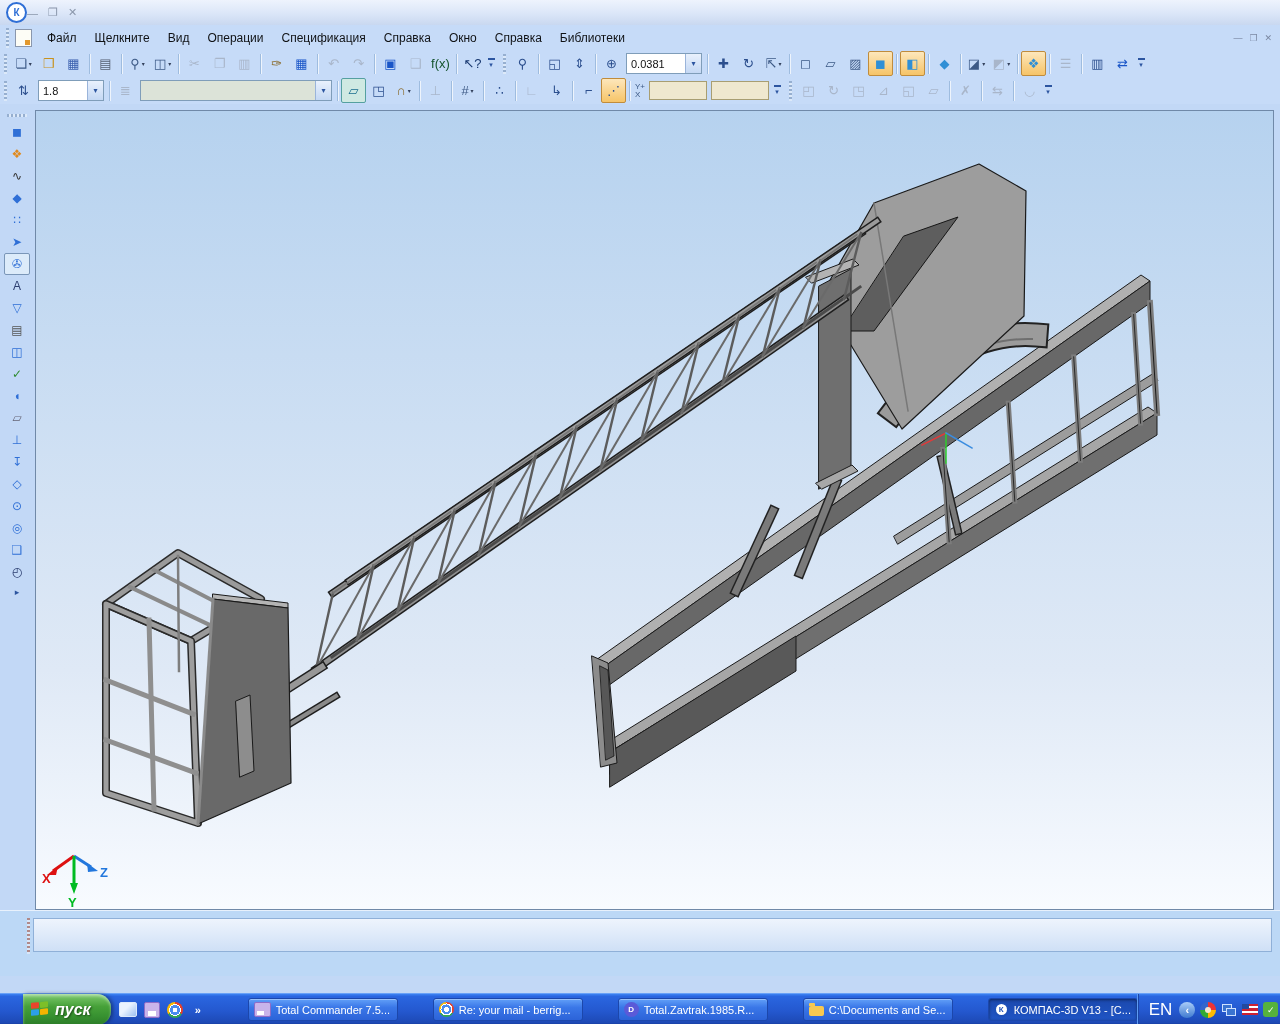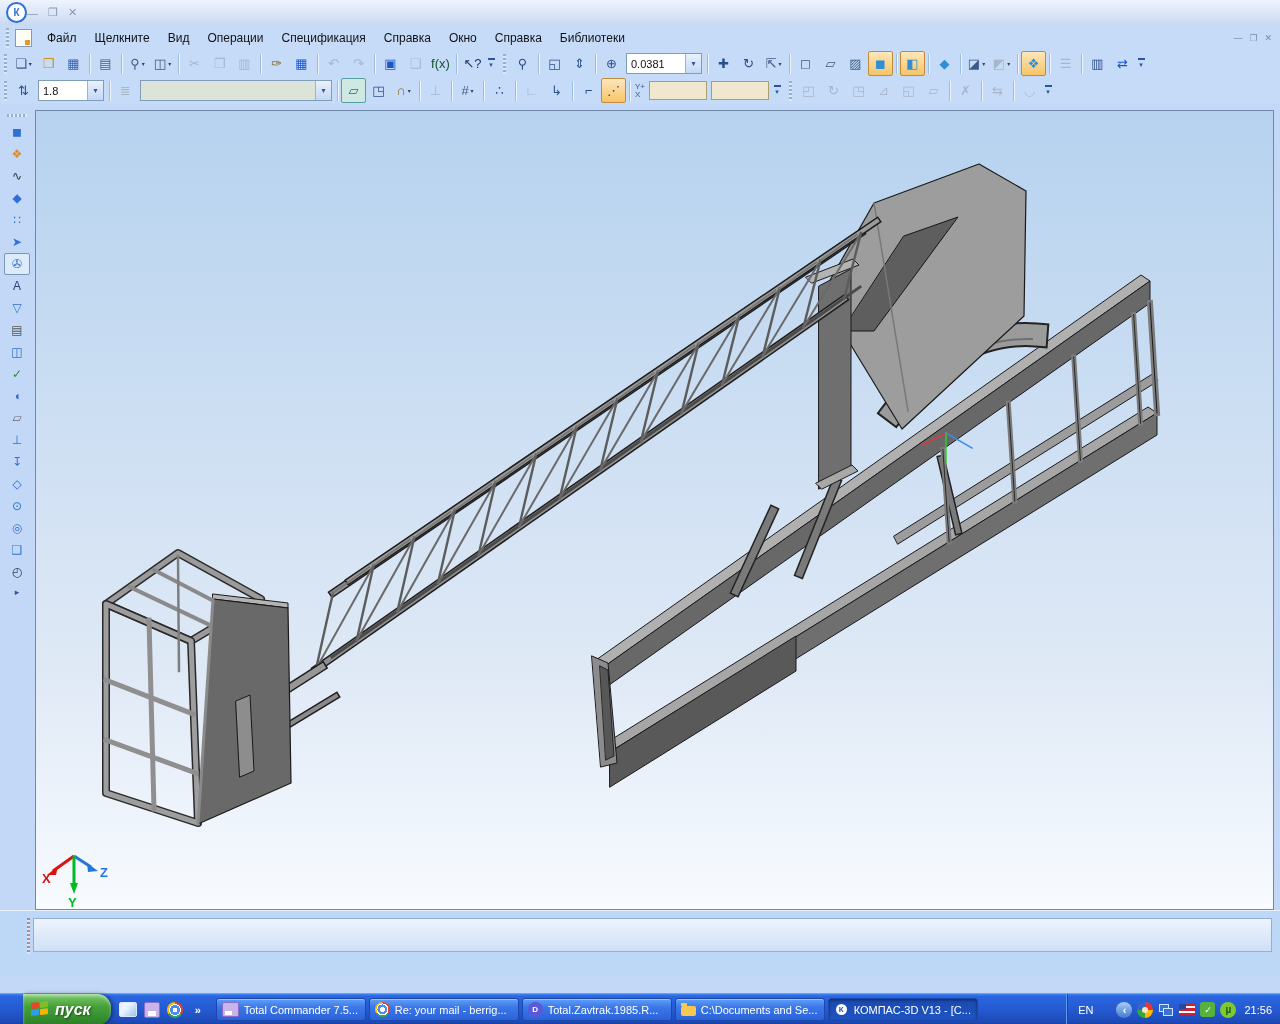--- a/index.html
+++ b/index.html
@@ -95,34 +95,34 @@
   .qlitem.desk{background:linear-gradient(135deg,#eaf3ff 40%,#9cc0f0);border:1px solid #dce9fb;border-radius:2px;height:13px;}
   .qlitem.tc{background:#c9b4ea;border:1px solid #8d6cc8;border-radius:2px;position:relative;height:14px;width:14px;}
   .qlitem.tc::after{content:"";position:absolute;left:3px;bottom:1px;width:8px;height:5px;background:#fff;}
   .qlitem.chrome,.tico.chrome{border-radius:50%;
     background:radial-gradient(circle at 50% 50%,#fff 0 2.5px,#4a8cf0 2.5px 5px,#fff 5px 6px,rgba(0,0,0,0) 6px),
     conic-gradient(#e8402a 0 33%,#34a853 33% 66%,#fbbc05 66% 100%);}
   .qlitem.more{font-size:11px;}
   .tasks{display:flex;align-items:center;gap:3px;padding-left:2px;}
   .task{flex:0 0 150px;width:150px;height:23px;border-radius:3px;display:flex;align-items:center;gap:5px;
     padding:0 5px;box-sizing:border-box;border:1px solid #1c47ab;color:#fff;
-    background:linear-gradient(#62a0f8,#3a77e8 40%,#2c63d8);box-shadow:inset 0 1px 0 rgba(255,255,255,.35);}
+    background:linear-gradient(#62a0f8,#3a77e8 40%,#2c63d8);box-shadow:inset 0 1px 0 rgba(255,255,255,.35);margin-left:32px;}
   .task.active{background:linear-gradient(#1b49ae,#1f54c4);box-shadow:inset 0 1px 3px rgba(0,0,0,.45);}
   .tlabel{white-space:nowrap;overflow:hidden;text-overflow:clip;font-size:11px;}
   .tico{width:15px;height:15px;flex:0 0 15px;display:flex;align-items:center;justify-content:center;
     font-size:8px;font-weight:bold;color:#fff;}
   .tico.tc{background:#c9b4ea;border:1px solid #8d6cc8;border-radius:2px;position:relative;height:13px;width:13px;}
   .tico.tc::after{content:"";position:absolute;left:2px;bottom:1px;width:7px;height:4px;background:#fff;}
   .tico.pot{background:#5a5ad8;border-radius:50%;color:#fff;}
   .tico.folder{background:#f8c850;border-radius:2px 2px 2px 2px;height:10px;position:relative;margin-top:3px;}
   .tico.folder::before{content:"";position:absolute;left:0;top:-3px;width:6px;height:3px;background:#f8c850;border-radius:1px 1px 0 0;}
   .tico.kompas{background:#fff;border-radius:50%;border:2px solid #1c4fb8;color:#1c4fb8;width:11px;height:11px;flex-basis:11px;}
   .tray{margin-left:auto;display:flex;align-items:center;gap:5px;padding:0 8px 0 10px;height:100%;
     border-left:1px solid #1a45a8;box-shadow:-1px 0 0 #5e9cf4;}
-  .lang{color:#fff;font-size:11px;margin-right:18px;}
+  .lang{color:#fff;font-size:17px;margin-right:2px;}
   .trico{width:16px;height:16px;display:flex;align-items:center;justify-content:center;color:#fff;
     font-size:10px;font-weight:bold;}
   .trico.chev{border-radius:50%;background:linear-gradient(#aacdf8,#3f7ad0);font-size:11px;}
   .trico.palette{border-radius:50%;background:conic-gradient(#e33 0 25%,#fb0 25% 50%,#3a3 50% 75%,#36c 75%);
     position:relative;}
   .trico.palette::after{content:"";position:absolute;left:5px;top:5px;width:6px;height:6px;border-radius:50%;background:#f4e6cf;}
   .trico.net{position:relative;}
   .trico.net::before,.trico.net::after{content:"";position:absolute;width:8px;height:6px;background:#3b74d0;border:1px solid #cfe2ff;}
   .trico.net::before{left:1px;top:2px;}.trico.net::after{left:5px;top:6px;}
   .trico.flag{width:16px;height:11px;background:linear-gradient(180deg,#c23 0 20%,#fff 20% 40%,#c23 40% 60%,#fff 60% 80%,#c23 80%);position:relative;}

